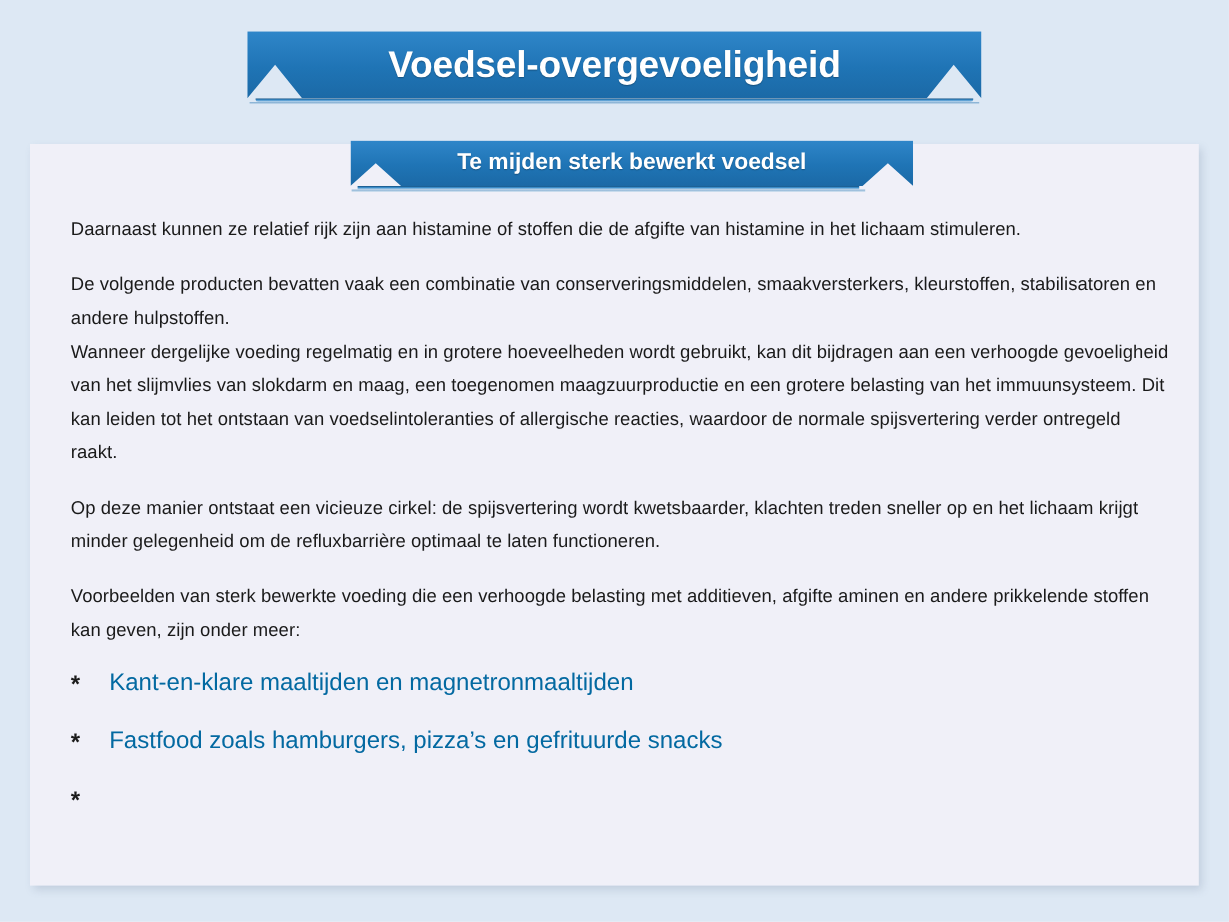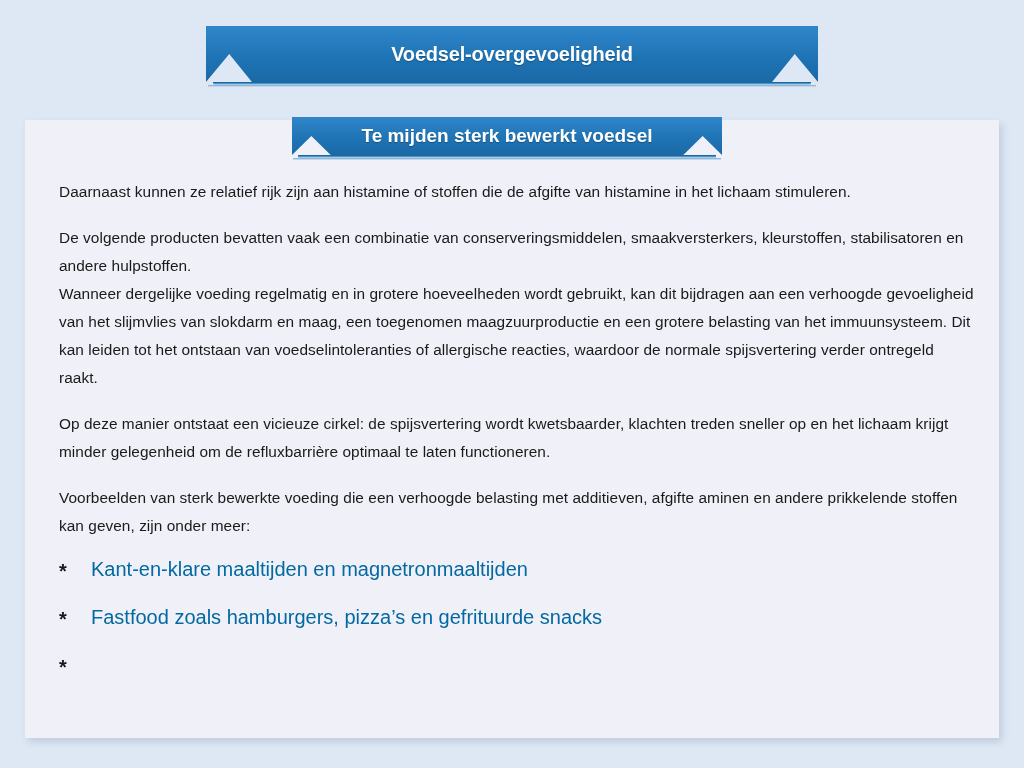--- a/index.html
+++ b/index.html
@@ -31,21 +31,21 @@
     height: 56px;
     background: linear-gradient(180deg, #2f86c9 0%, #1f74b5 55%, #1b69a6 100%);
     -webkit-clip-path: polygon(0 0, 100% 0, 100% 100%, 96.2% 50%, 92.5% 100%, 7.5% 100%, 3.8% 50%, 0 100%);
     clip-path: polygon(0 0, 100% 0, 100% 100%, 96.2% 50%, 92.5% 100%, 7.5% 100%, 3.8% 50%, 0 100%);
     display: flex;
     align-items: center;
     justify-content: center;
   }
   .ribbon-title-text {
     color: #ffffff;
-    font-size: 20px;
+    font-size: 31px;
     font-weight: bold;
     letter-spacing: -0.2px;
     text-shadow: 0 1px 1px rgba(0,0,0,0.28);
     white-space: nowrap;
   }
   
   .ribbon-strip {
     position: absolute;
     left: 7px;
     top: 56px;
@@ -74,20 +74,21 @@
     box-shadow: 3px 4px 7px rgba(90,110,140,0.22);
   }
 
   
   .subtitle-ribbon-wrap {
     position: absolute;
     left: 292px;
     top: 117px;
     width: 430px;
     height: 46px;
+    padding-left: 39px;
   }
   .subribbon {
     position: absolute;
     left: 0;
     top: 0;
     width: 100%;
     height: 38px;
     background: linear-gradient(180deg, #2f86c9 0%, #1f74b5 55%, #1b69a6 100%);
     -webkit-clip-path: polygon(0 0, 100% 0, 100% 100%, 95.5% 50%, 91% 100%, 9% 100%, 4.5% 50%, 0 100%);
     clip-path: polygon(0 0, 100% 0, 100% 100%, 95.5% 50%, 91% 100%, 9% 100%, 4.5% 50%, 0 100%);

